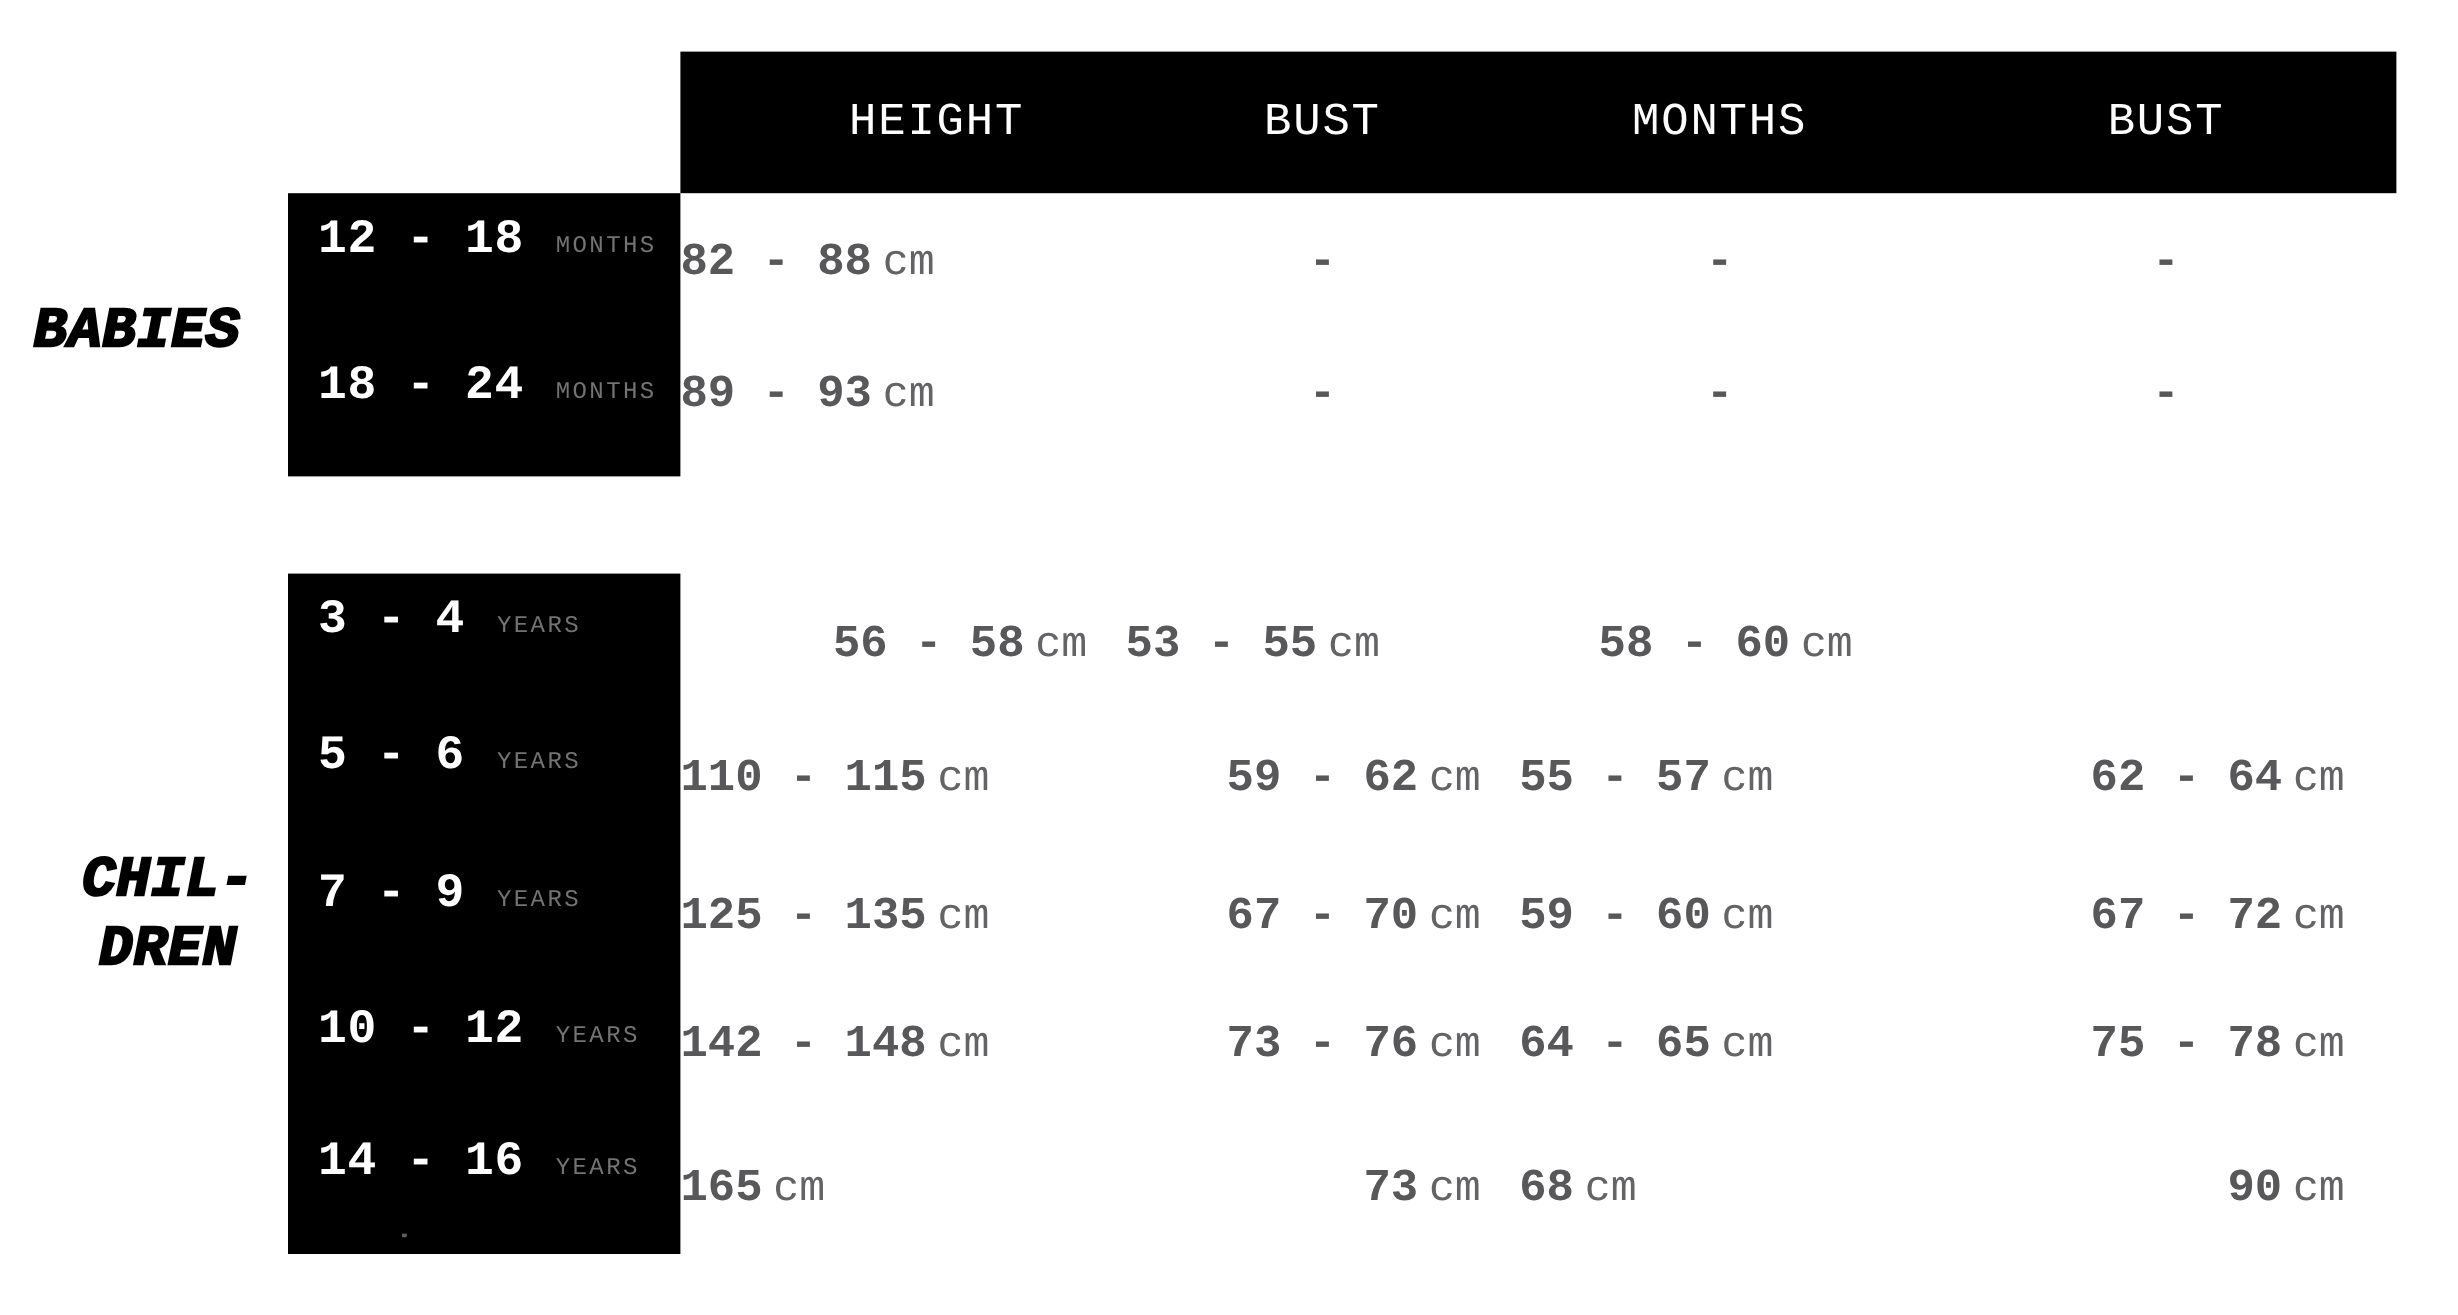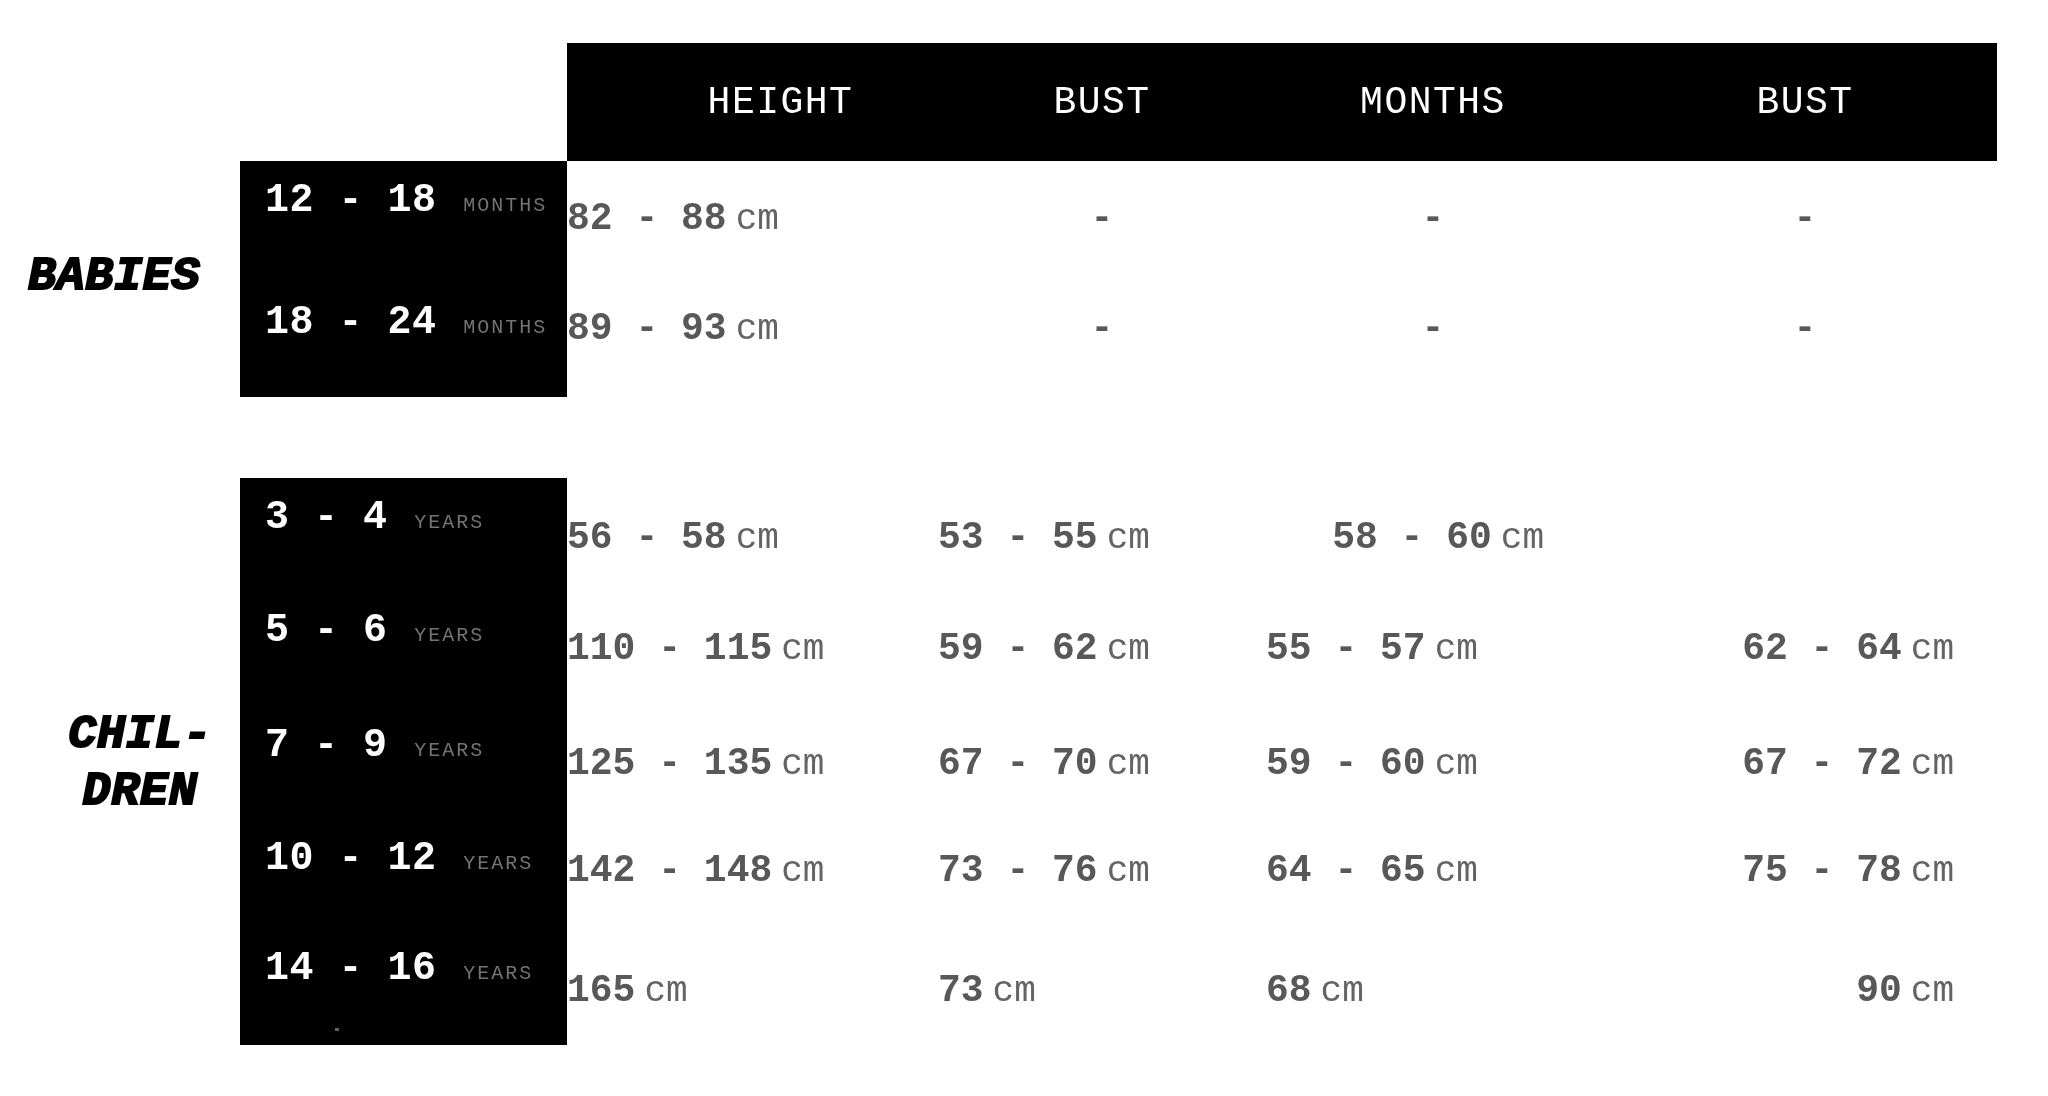--- a/index.html
+++ b/index.html
@@ -44,21 +44,21 @@
   .size-num {
     color:#ffffff; font-size:40px; font-weight:bold; letter-spacing:0.5px;
   }
   .size-unit {
     color:#737373; font-size:20px; font-weight:400; letter-spacing:2px;
     margin-left:17px;
   }
   .dcell { white-space:nowrap; }
   .dcell .val { position:relative; display:inline-block; top:var(--lift,18px); }
   .c1 { text-align:left; padding-right:30px; }
-  .c2 { text-align:left; padding-right:32px; }
+  .c2 { text-align:right; padding-right:32px; }
   .c3 { padding-right:16px; }
   .c4 { text-align:right; padding-right:56px; }
   .dcell.dash { text-align:center; padding-right:0; }
   .val-num  { color:#58585a; font-size:38px; font-weight:bold; }
   .val-unit { color:#646467; font-size:36px; font-weight:400; margin-left:9px; }
   .val-dash { color:#58585a; font-size:38px; font-weight:bold; }
 
   
   .dot { position:absolute; left:335px; top:1028px; width:4px; height:3px;
          background:#6f6f6f; opacity:0.85; }

